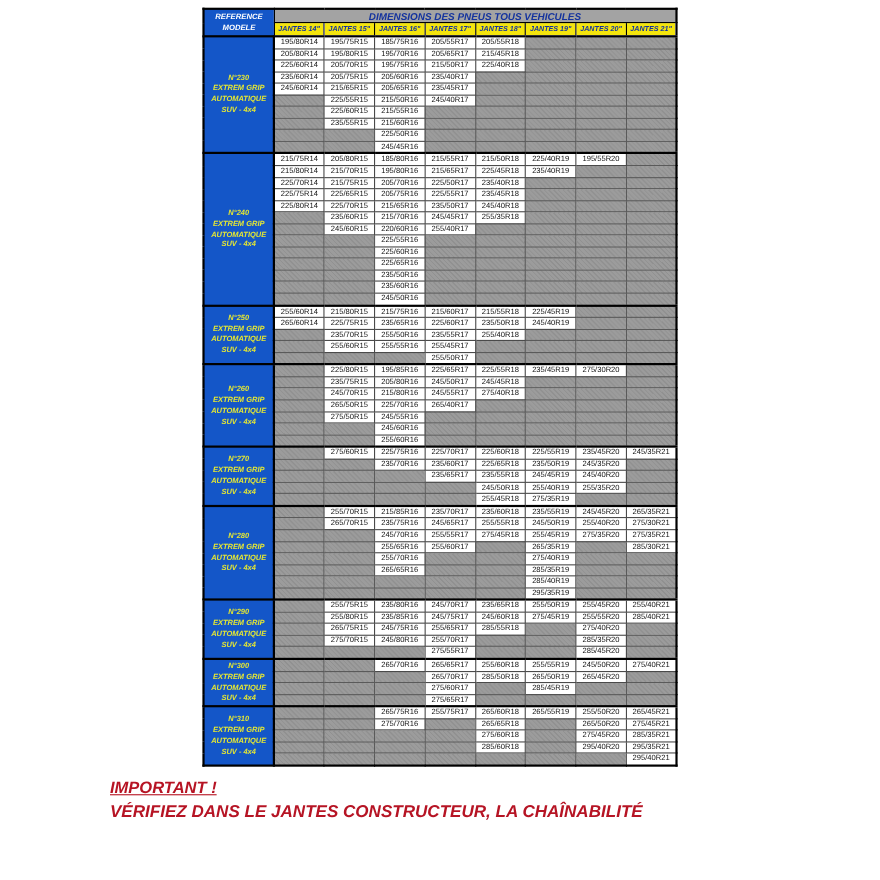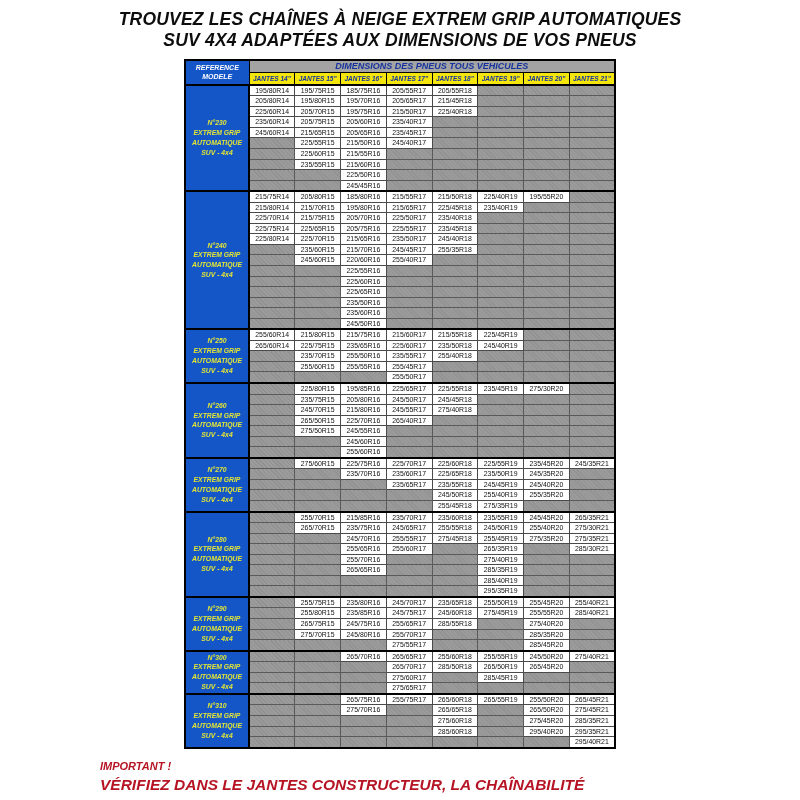--- a/index.html
+++ b/index.html
@@ -57,32 +57,28 @@
     background-image:repeating-linear-gradient(45deg,rgba(0,0,0,.08) 0 1px,transparent 1px 3px);
     height:9.55px;border:1px solid #5a5a5a;
   }
   tr.section-start td{border-top:2px solid #000;}
   .footer{
     margin:10px 0 0 100px;width:620px;
     color:#b61424;font-weight:bold;font-style:italic;
     font-size:15.5px;line-height:1.32;
   }
   .footer .imp{
-    font-size:11px;margin-bottom:2px;
+    text-decoration:underline;font-size:15px;margin-bottom:2px;
   }
 </style>
 </head>
 <body>
 
 <div class="page">
 
-  <div class="title">
-    <div>TROUVEZ LES CHAÎNES À NEIGE EXTREM GRIP AUTOMATIQUES</div>
-    <div>SUV 4X4 ADAPTÉES AUX DIMENSIONS DE VOS PNEUS</div>
-  </div>
 
   <table class="chart">
     <colgroup>
       <col class="c-ref">
       <col class="c-dim">
         <col class="c-dim">
         <col class="c-dim">
         <col class="c-dim">
       <col class="c-dim">
         <col class="c-dim">

